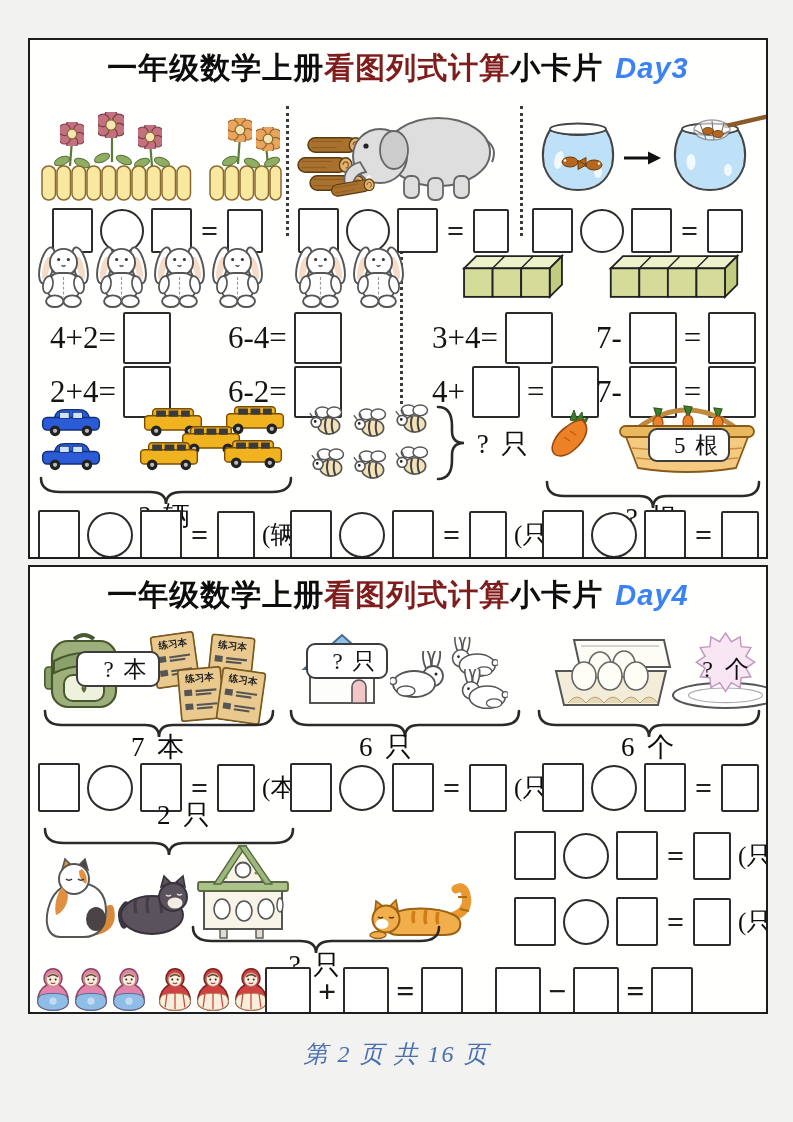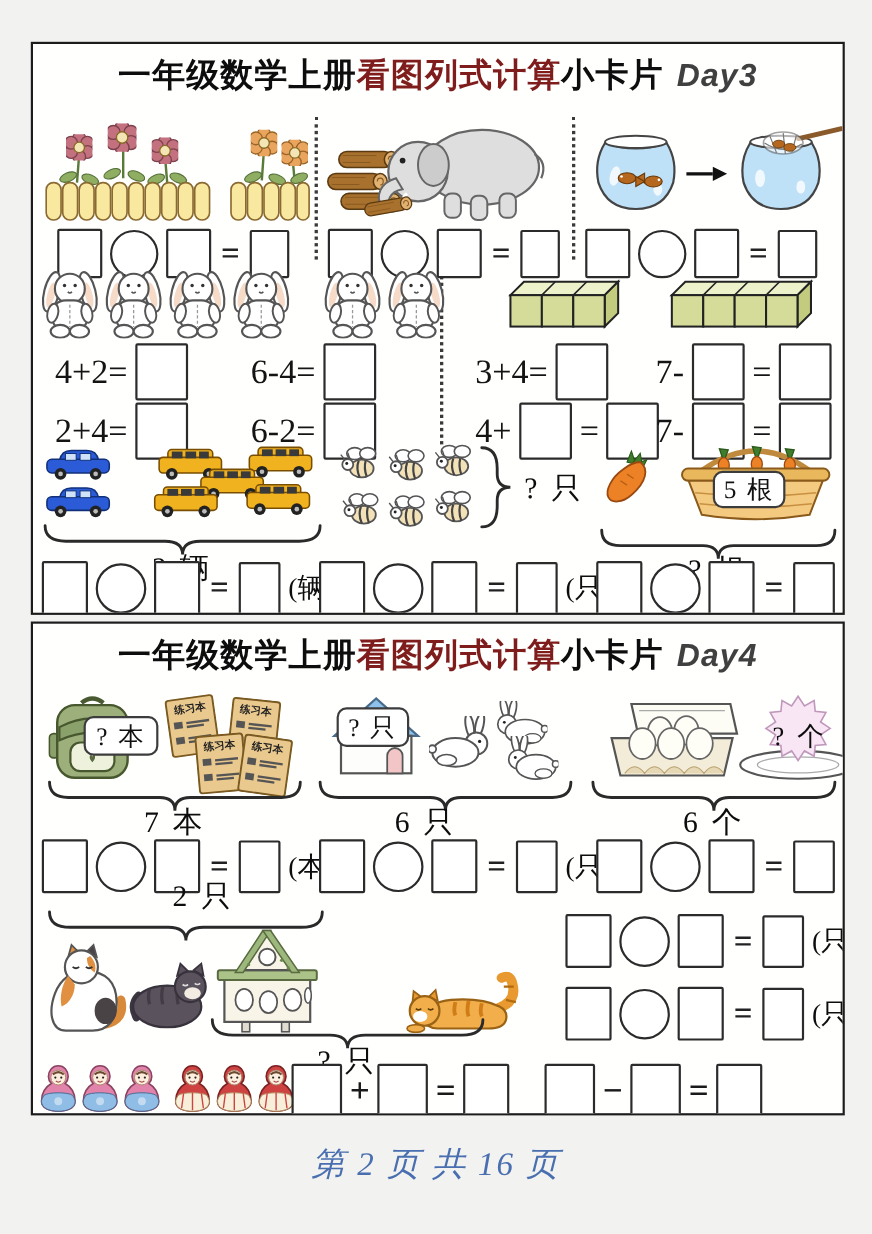--- a/index.html
+++ b/index.html
@@ -6,21 +6,21 @@
   body{width:793px;height:1122px;background:#ededeb;position:relative;
        font-family:"Liberation Serif",serif;color:#111;}
   .page{position:absolute;inset:0;background:#f2f2f0;}
   .card{position:absolute;background:#fffffe;border:2.5px solid #1c1c1c;overflow:hidden;}
   #card3{left:28px;top:38px;width:736px;height:517px;}
   #card4{left:28px;top:565px;width:736px;height:445px;}
   .title{position:absolute;left:0;right:0;top:8px;text-align:center;
          font-family:"Liberation Sans",sans-serif;font-weight:bold;font-size:30px;
          letter-spacing:1px;color:#0d0d0d;white-space:nowrap;}
   .title .red{color:#7f1d1d;}
-  .title .day{color:#404040;font-style:italic;margin-left:12px;font-size:29px;}
+  .title .day{color:#3b82f6;font-style:italic;margin-left:12px;font-size:29px;}
   .divider{position:absolute;width:0;border-left:3.5px dotted #3a3a3a;}
   .illus{position:absolute;}
   .shape-eq{position:absolute;display:flex;align-items:center;gap:7px;}
   .sq{width:37px;height:41px;border:2.5px solid #2b2b2b;background:#fff;border-radius:2px;}
   .ci{width:40px;height:40px;border:2.5px solid #2b2b2b;background:#fff;border-radius:50%;}
   .ans{width:32px;height:40px;}
   .eqs{font-size:30px;font-weight:bold;color:#222;margin:0 2px;}
   .unit{font-size:25px;color:#0d0d0d;white-space:nowrap;}
   .big .sq{width:38px;height:45px;}
   .big .ci{width:42px;height:42px;}
@@ -29,25 +29,25 @@
          font-size:31px;color:#141414;white-space:nowrap;}
   .abox{width:44px;height:48px;border:2.5px solid #2b2b2b;background:#fff;
         border-radius:2px;display:inline-block;flex:none;}
   .dolleq .abox{width:42px;height:45px;}
   .dolleq .ansb{width:38px;}
   .op{font-size:32px;font-weight:bold;color:#1a1a1a;}
   .qlabel{position:absolute;font-size:27px;color:#0d0d0d;text-align:center;
           letter-spacing:3px;white-space:nowrap;}
   .boxlabel{position:absolute;border:2.5px solid #3c3c3c;border-radius:9px;background:#fff;
             font-size:23px;display:flex;align-items:center;justify-content:center;
-            letter-spacing:2px;white-space:nowrap;z-index:3;}
+            letter-spacing:2px;white-space:nowrap;z-index:3;padding-left:16px;}
   .brace{position:absolute;}
   .brace path{stroke:#2a2a2a;stroke-width:2.6;fill:none;stroke-linecap:round;}
   .footer{position:absolute;left:0;right:0;top:1038px;text-align:center;color:#4a6fb0;
-          font-size:30px;font-style:italic;letter-spacing:2px;}
+          font-size:24px;font-style:italic;letter-spacing:2px;}
 </style>
 </head>
 <body>
 
 <svg width="0" height="0" style="position:absolute">
 <defs>
   <symbol id="bunny" viewBox="0 0 56 66">
     <ellipse cx="11" cy="22" rx="7" ry="19" fill="#fff" stroke="#555" stroke-width="2" transform="rotate(14 11 22)"></ellipse>
     <ellipse cx="11" cy="25" rx="3.5" ry="12" fill="#f6dbc8" transform="rotate(14 11 22)"></ellipse>
     <ellipse cx="45" cy="22" rx="7" ry="19" fill="#fff" stroke="#555" stroke-width="2" transform="rotate(-14 45 22)"></ellipse>

